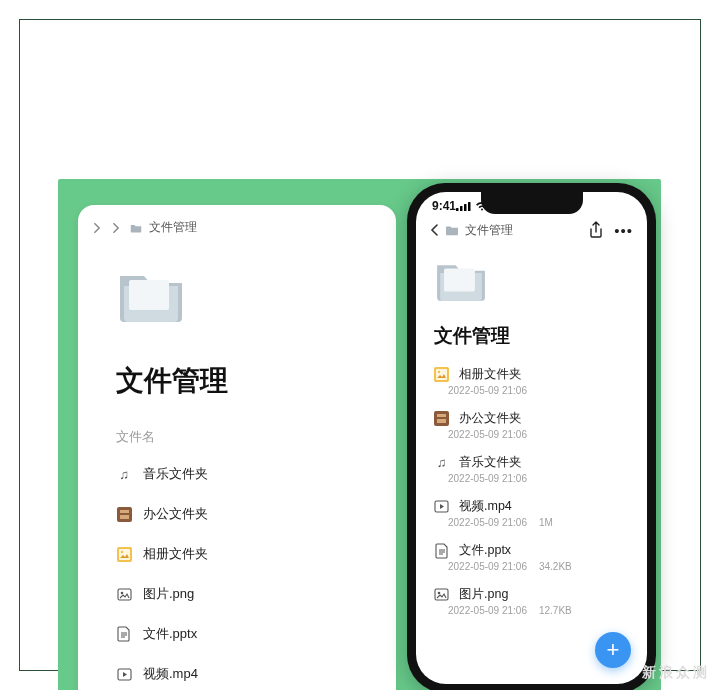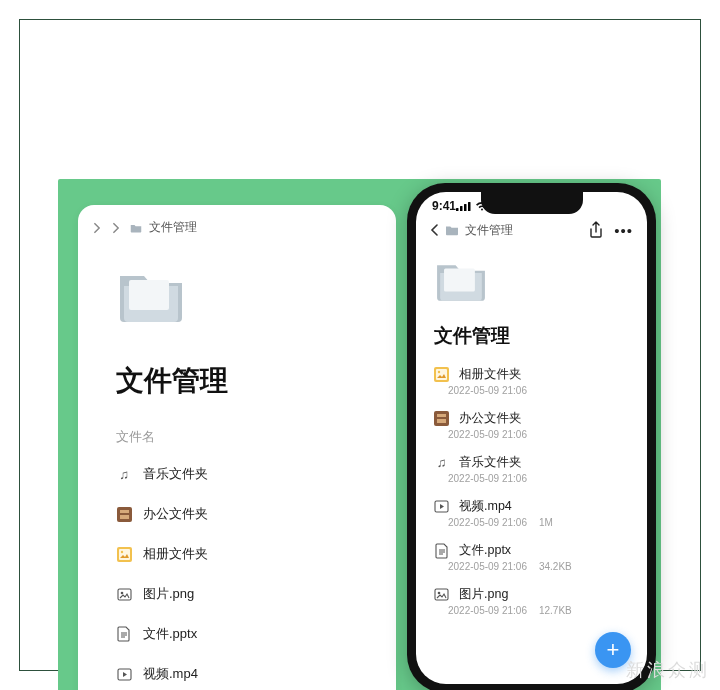--- a/index.html
+++ b/index.html
@@ -26,21 +26,21 @@
 .tcrumb{display:flex;align-items:center;gap:6px;font-size:12px;color:#555}
 .tacts{display:flex;gap:10px;align-items:center}
 .pbody{padding:10px 18px 0}
 .pfolder{width:54px;height:46px;margin-top:4px}
 .pheading{font-size:19px;font-weight:700;color:#111;margin-top:16px;margin-bottom:10px}
 .prow{padding:7px 0}
 .prtop{display:flex;align-items:center;gap:10px;font-size:12.5px;color:#222;font-weight:500}
 .prtop .ico{width:15px;height:15px;display:flex;align-items:center;justify-content:center}
 .prmeta{font-size:10px;color:#a0a0a0;margin-left:14px;margin-top:2px;display:flex;gap:12px}
 .fab{position:absolute;right:16px;bottom:16px;width:36px;height:36px;background:#3a95f2;border-radius:50%;display:flex;align-items:center;justify-content:center;color:#fff;font-size:22px;box-shadow:0 3px 10px rgba(58,149,242,.45)}
-.wm{position:absolute;right:10px;bottom:8px;font-size:18px;color:#dcdcdc;font-weight:400;letter-spacing:3px}
+.wm{position:absolute;right:10px;bottom:8px;font-size:14px;color:#dcdcdc;font-weight:700;letter-spacing:3px}
 </style>
 </head>
 <body>
 
 <div class="frame">
 </div>
 
 <div class="green"></div>
 
 <div class="desktop">

